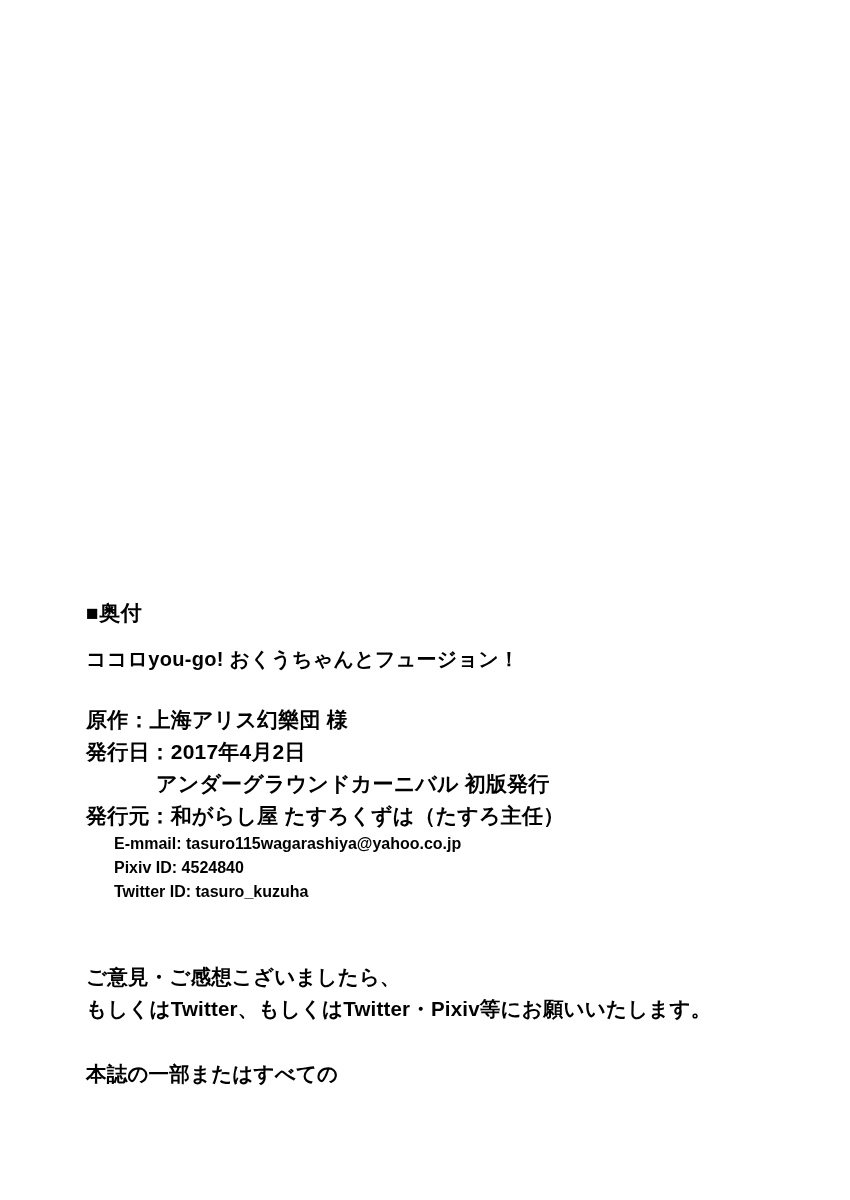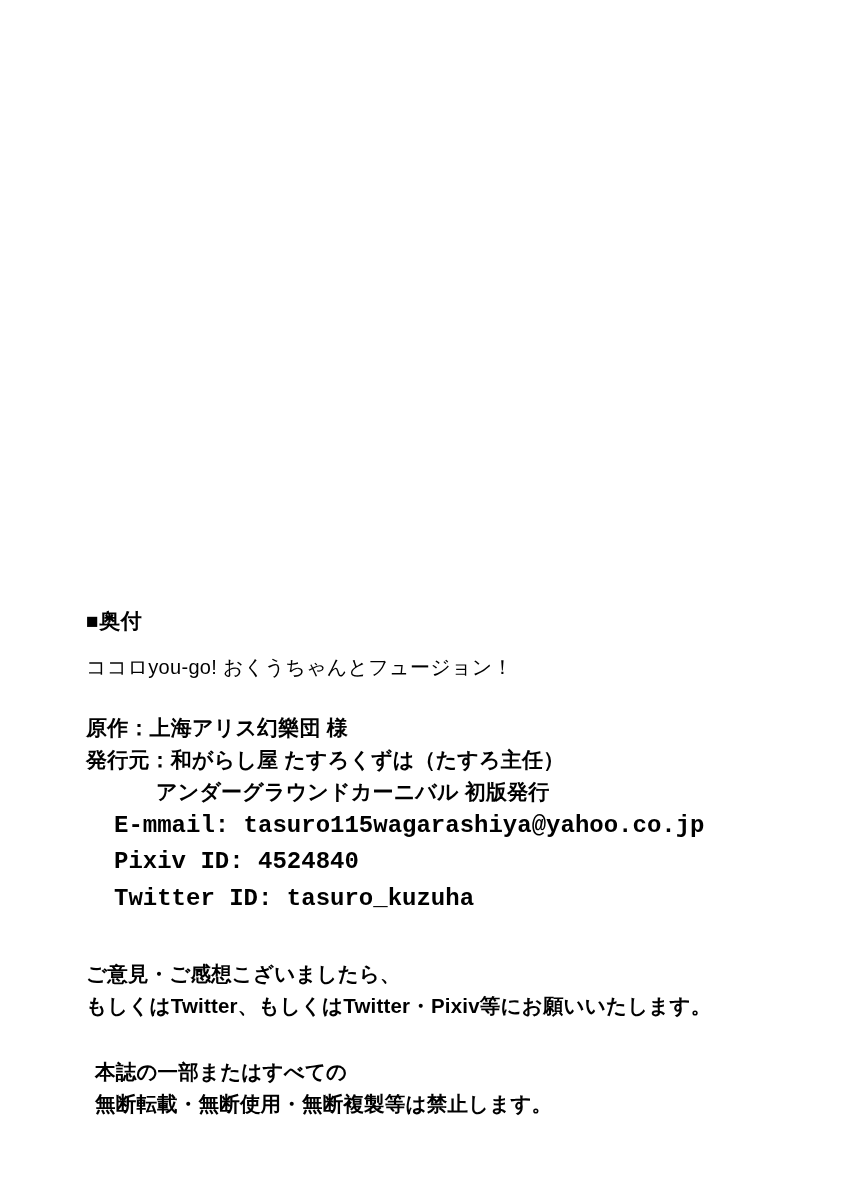--- a/index.html
+++ b/index.html
@@ -11,111 +11,111 @@
     width: 850px;
     height: 1200px;
     position: relative;
     font-family: "Liberation Sans", sans-serif;
     color: #000000;
     overflow: hidden;
   }
   .page {
     position: absolute;
     left: 0;
-    top: 8px;
+    top: 0;
     width: 850px;
     height: 1060px;
     background: #ffffff;
   }
   .colophon {
     position: absolute;
     left: 86px;
     top: 600px;
     width: 700px;
   }
   .section-head {
     font-size: 21px;
     font-weight: bold;
     line-height: 1.2;
     letter-spacing: 0.5px;
     margin: 0 0 22px 0;
   }
   .doc-title {
     font-size: 20px;
-    font-weight: normal;
+    font-weight: bold;
     line-height: 1.25;
     letter-spacing: 0.3px;
     margin: 0 0 32px 0;
   }
   .credits {
     font-size: 21px;
     font-weight: bold;
     line-height: 1.52;
     letter-spacing: 0.2px;
-    margin: 0 0 41px 0;
+    margin: 0 0 56px 0;
   }
   .credits .line {
     white-space: pre;
   }
   .credits .indent-1 {
     padding-left: 70px;
   }
   .credits .indent-2 {
     padding-left: 28px;
     letter-spacing: 0;
   }
   .contact-line {
-    font-family: Liberation Mono, monospace;
+    font-family: Liberation Sans, sans-serif;
     font-weight: bold;
-    font-size: 24px;
+    font-size: 16px;
   }
   .notes {
     font-size: 20.5px;
     font-weight: bold;
     line-height: 1.55;
     letter-spacing: 0.2px;
     margin: 16px 0 34px 0;
   }
   .notes .line {
     white-space: pre;
   }
   .restriction {
     font-size: 20.5px;
     font-weight: bold;
     line-height: 1.55;
     letter-spacing: 0.2px;
-    margin: 9px;
+    margin: 0;
   }
   .restriction .line {
     white-space: pre;
   }
 </style>
 </head>
 <body>
 
 <div class="page">
   <div class="colophon">
 
     <div class="section-head">■奥付</div>
 
     <div class="doc-title">ココロyou-go! おくうちゃんとフュージョン！</div>
 
     <div class="credits">
       <div class="line">原作：上海アリス幻樂団 様</div>
+      <div class="line">発行日：2017年4月2日</div>
+      <div class="line indent-1">アンダーグラウンドカーニバル 初版発行</div>
       <div class="line">発行元：和がらし屋 たすろくずは（たすろ主任）</div>
-      <div class="line indent-1">アンダーグラウンドカーニバル 初版発行</div>
       <div class="line indent-2 contact-line">E-mmail: tasuro115wagarashiya@yahoo.co.jp</div>
       <div class="line indent-2 contact-line">Pixiv ID: 4524840</div>
       <div class="line indent-2 contact-line">Twitter ID: tasuro_kuzuha</div>
     </div>
 
     <div class="notes">
       <div class="line">ご意見・ご感想こざいましたら、</div>
       <div class="line">もしくはTwitter、もしくはTwitter・Pixiv等にお願いいたします。</div>
     </div>
 
     <div class="restriction">
       <div class="line">本誌の一部またはすべての</div>
-      <div class="line">無断転載・無断使用・無断複製等は禁止します。</div>
     </div>
 
   </div>
 </div>
 
 </body></html>

